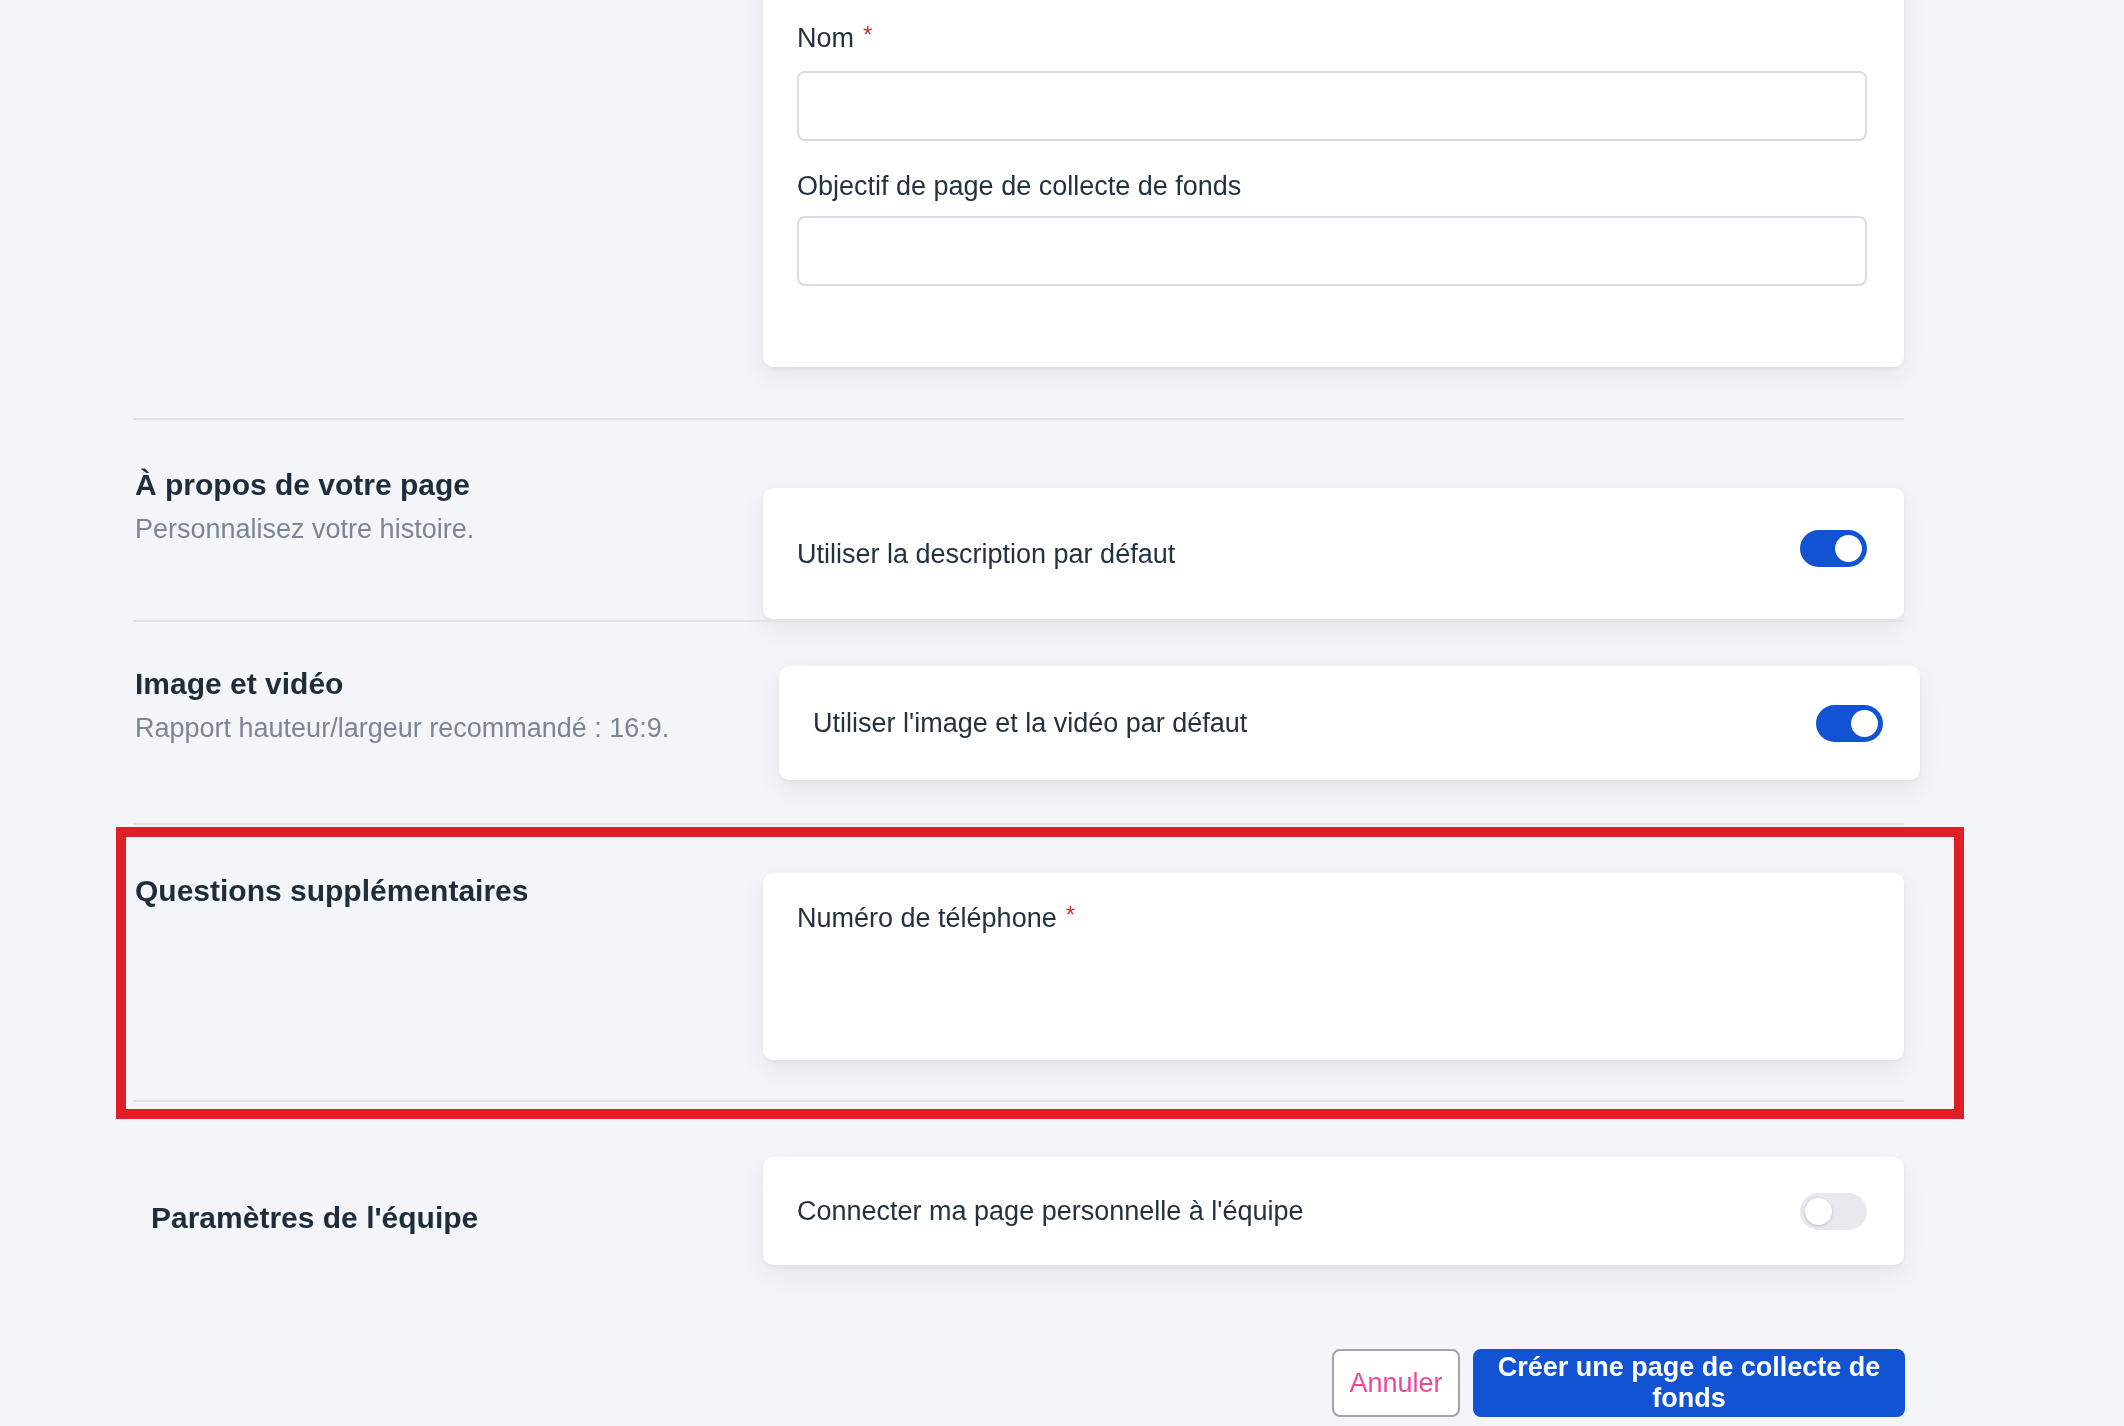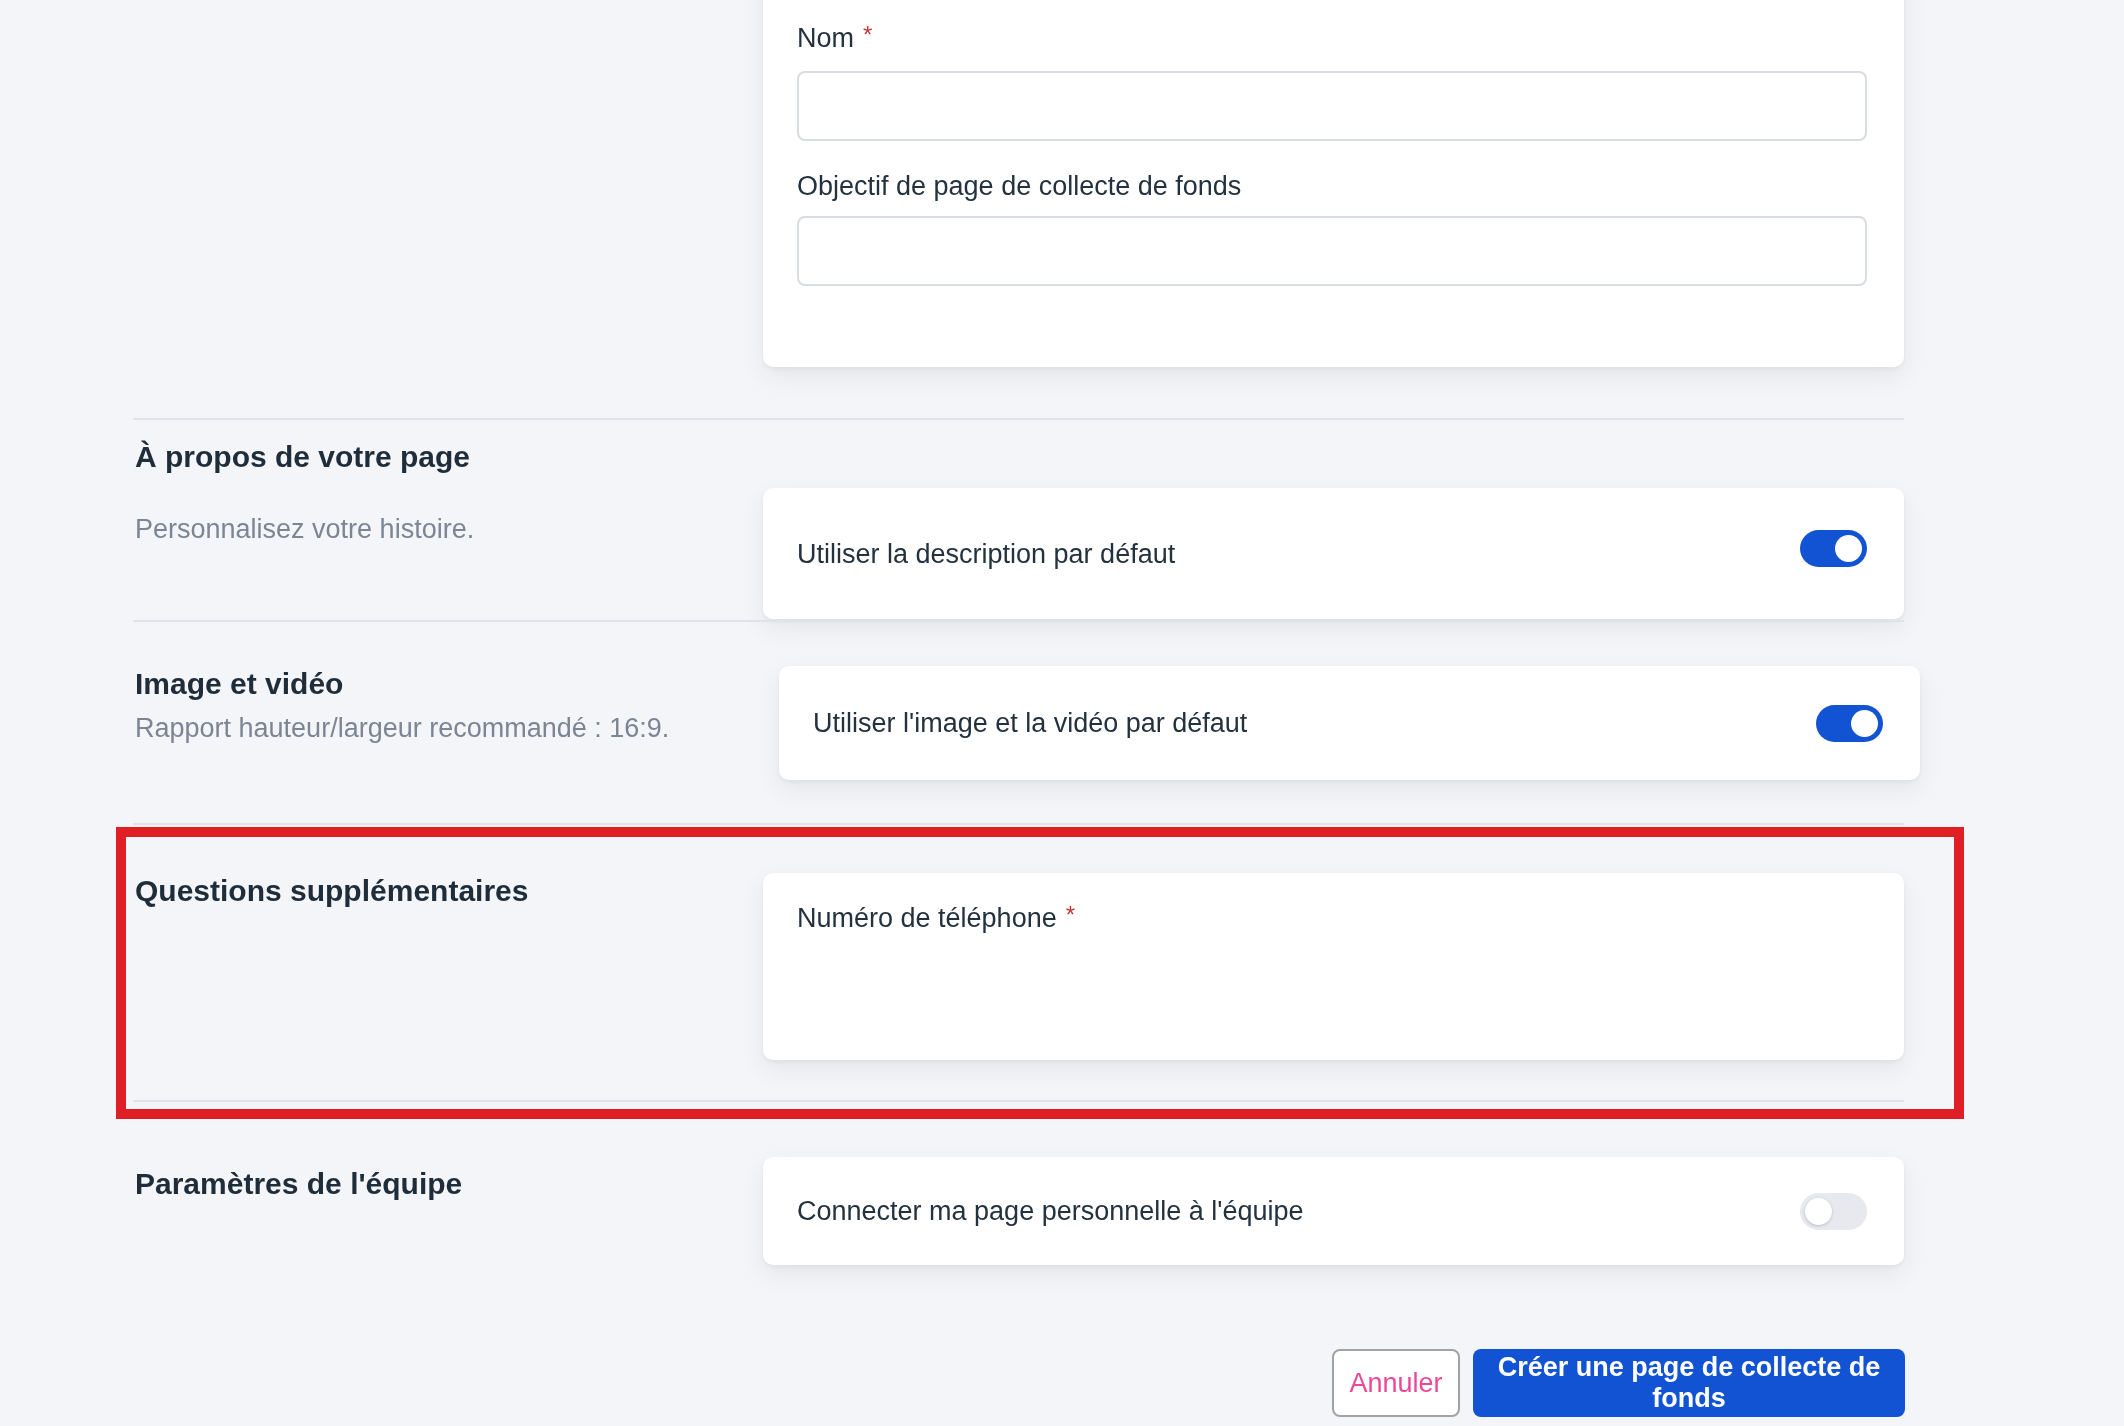--- a/index.html
+++ b/index.html
@@ -141,21 +141,21 @@
   </div>
   <input class="text-input" style="left: 34px; top: 115px; height: 70px;" type="text" value="">
   <div class="field-label" style="left:34px; top:212px;">
     <span>Objectif de page de collecte de fonds</span>
   </div>
   <input class="text-input" style="left: 34px; top: 260px; height: 70px;" type="text" value="">
 </div>
 
 <div class="divider" style="top:418px;"></div>
 
-<div class="section-title" style="top:436px;text-align:center;">À propos de votre page</div>
+<div class="section-title" style="top:464px;text-align:center;">À propos de votre page</div>
 <div class="section-subtitle" style="top:510px;">Personnalisez votre histoire.</div>
 <div class="card" style="left:763px; top:488px; width:1141px; height:131px;">
   <div class="toggle-card-label">Utiliser la description par défaut</div>
   <div class="toggle on" style="left:1037px; top:42px;">
     <div class="knob"></div>
   </div>
 </div>
 
 <div class="divider" style="top:620px;"></div>
 
@@ -172,21 +172,21 @@
 
 <div class="section-title" style="top:870px;">Questions supplémentaires</div>
 <div class="card" style="left:763px; top:873px; width:1141px; height:187px;">
   <div class="field-label" style="left:34px; top:27px;">
     <span>Numéro de téléphone</span><span class="req">*</span>
   </div>
 </div>
 <div class="divider" style="top:1100px;"></div>
 <div class="highlight-box"></div>
 
-<div class="section-title" style="top:1163px;">Paramètres de l'équipe</div>
+<div class="section-title" style="top:1197px;margin-left:16px;">Paramètres de l'équipe</div>
 <div class="card" style="left:763px; top:1157px; width:1141px; height:108px;">
   <div class="toggle-card-label">Connecter ma page personnelle à l'équipe</div>
   <div class="toggle off" style="left:1037px; top:36px;">
     <div class="knob"></div>
   </div>
 </div>
 
 <button class="btn btn-cancel">Annuler</button>
 <button class="btn btn-submit">Créer une page de collecte de fonds</button>
 

